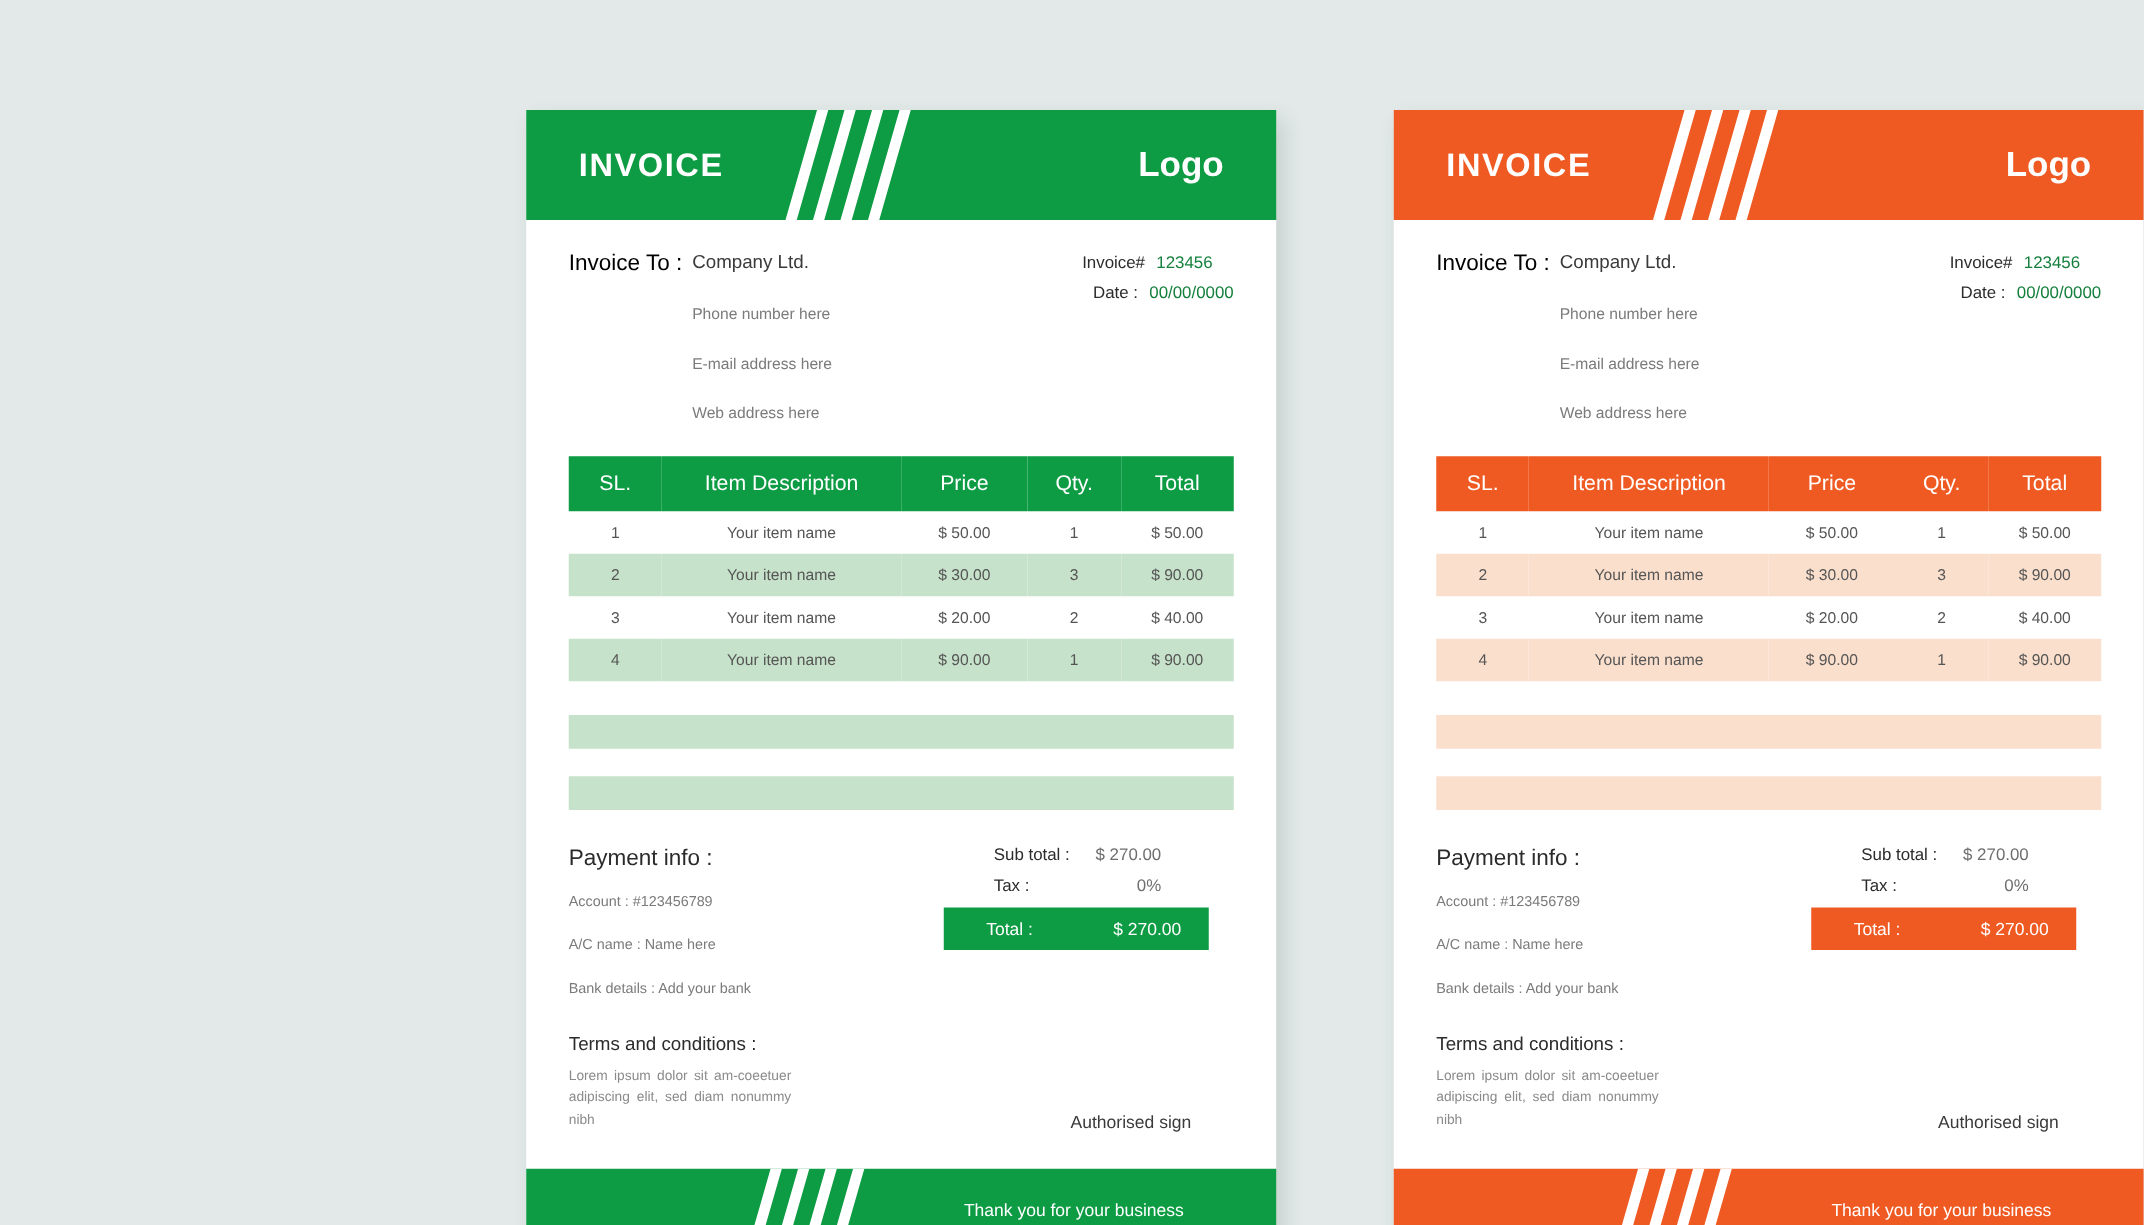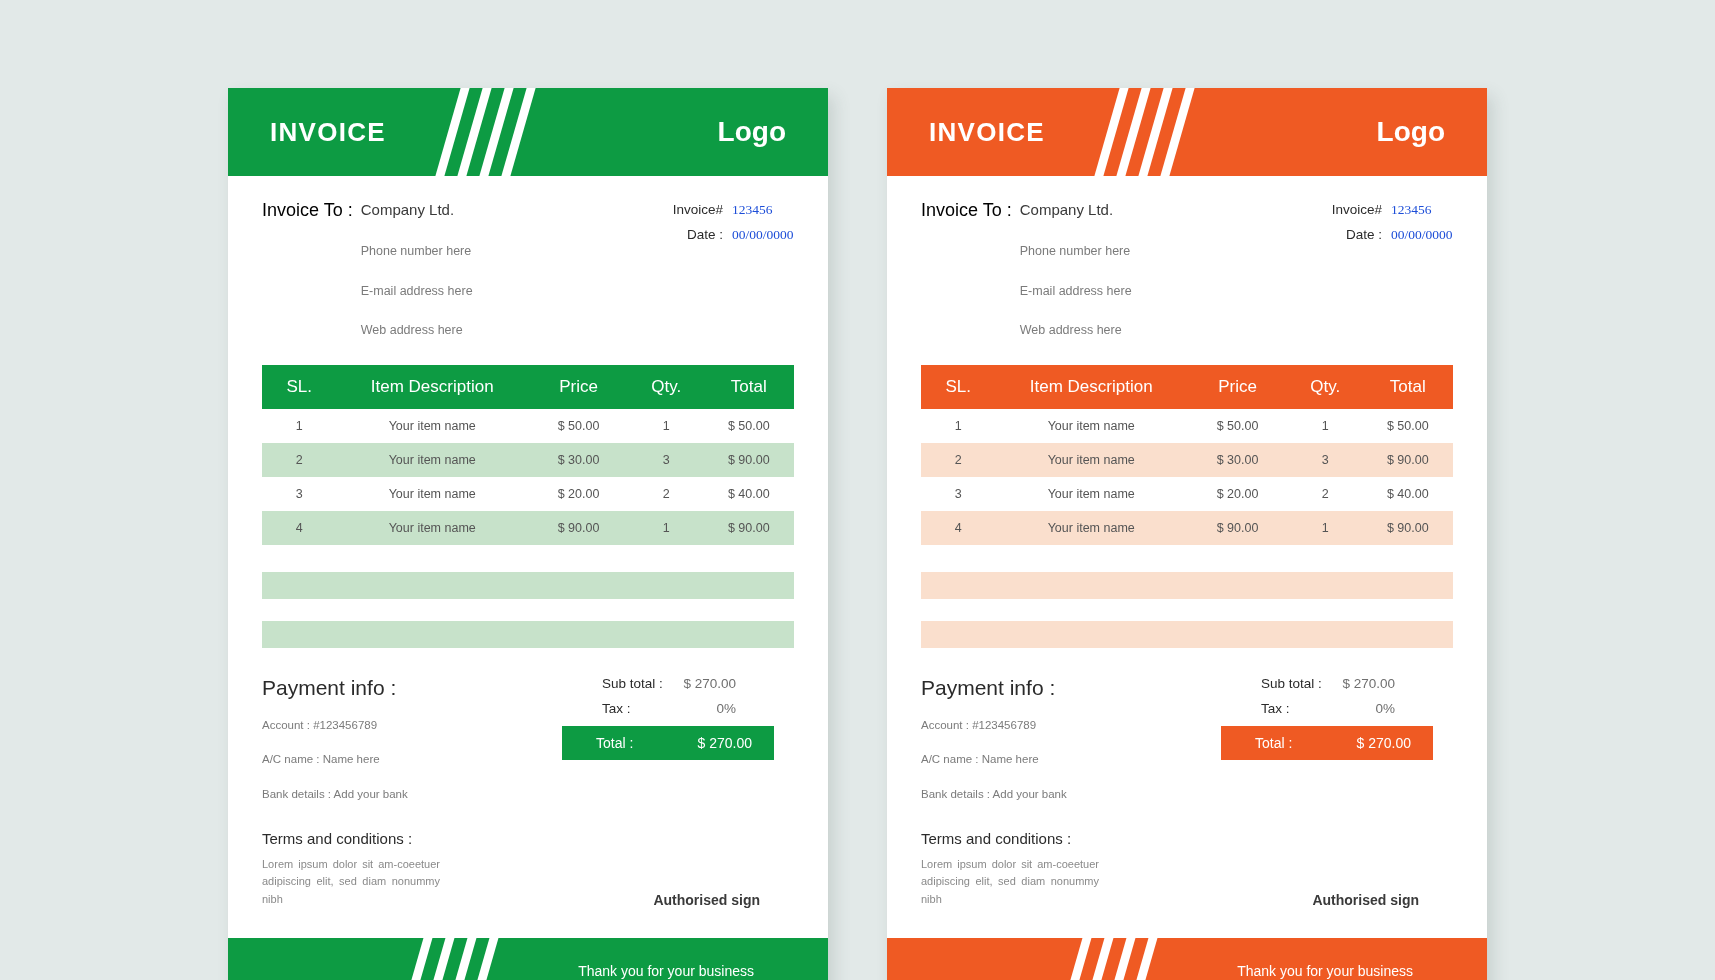--- a/index.html
+++ b/index.html
@@ -7,22 +7,22 @@
     width: 1715px; height: 980px;
     background: #e2e9e8;
     font-family: "Liberation Sans", sans-serif;
     overflow: hidden;
   }
   .stage {
     position: relative;
     width: 1715px; height: 896px;
     display: flex;
     align-items: flex-start;
-    justify-content: center;
-    gap: 59px;
+    justify-content: flex-end;
+    gap: 94px;
     padding-top: 88px;
   }
 
   
   .invoice {
     position: relative;
     width: 600px;
     background: #ffffff;
     box-shadow: 6px 8px 16px rgba(60,80,75,.16);
     display: flex;
@@ -88,21 +88,21 @@
   .bill-line { font-size: 12.5px; color: #7b7b7b; margin-top: 21px; }
   .bill-right { text-align: left; padding-top: 3px; }
   .meta-row {
     display: flex;
     justify-content: flex-end;
     gap: 9px;
     margin-bottom: 9px;
     font-size: 13.5px;
   }
   .meta-k { color: #2b2b2b; }
-  .meta-v { color: #1d4ed8; min-width: 62px; font-family: Liberation Serif, serif; }
+  .meta-v { color: #15803d; min-width: 62px; }
 
   
   table.items {
     width: 100%;
     border-collapse: collapse;
     margin-top: 25px;
     table-layout: fixed;
   }
   table.items th {
     color: #ffffff;
@@ -129,21 +129,21 @@
     margin-top: 27px;
   }
   .filler.second { margin-top: 22px; }
 
   
   .paysec {
     display: flex;
     justify-content: space-between;
     margin-top: 28px;
   }
-  .pay-title { font-size: 21px; color: #2b2b2b; margin-bottom: 10px; }
+  .pay-title { font-size: 18px; color: #2b2b2b; margin-bottom: 10px; }
   .pay-line { font-size: 11.5px; color: #7b7b7b; line-height: 1.62; margin-top: 16px; }
   .tot-block { width: 232px; }
   .tot-row {
     display: flex;
     justify-content: space-between;
     font-size: 13.5px;
     margin-bottom: 10px;
     padding-right: 58px;
     margin-left: 40px;
   }
@@ -169,21 +169,21 @@
     padding-bottom: 30px;
   }
   .terms-title { font-size: 15px; color: #2b2b2b; margin-bottom: 9px; }
   .terms-text {
     font-size: 11px;
     color: #8a8a8a;
     line-height: 1.6;
     width: 178px;
     text-align: justify;
   }
-  .sign { font-size: 14px; color: #3a3a3a; padding-right: 34px; font-weight: bold; }
+  .sign { font-size: 14px; color: #3a3a3a; padding-right: 34px; }
 
   
   .ftr {
     position: relative;
     height: 66px;
     overflow: hidden;
     display: flex;
     align-items: center;
     justify-content: flex-end;
     padding-right: 74px;

